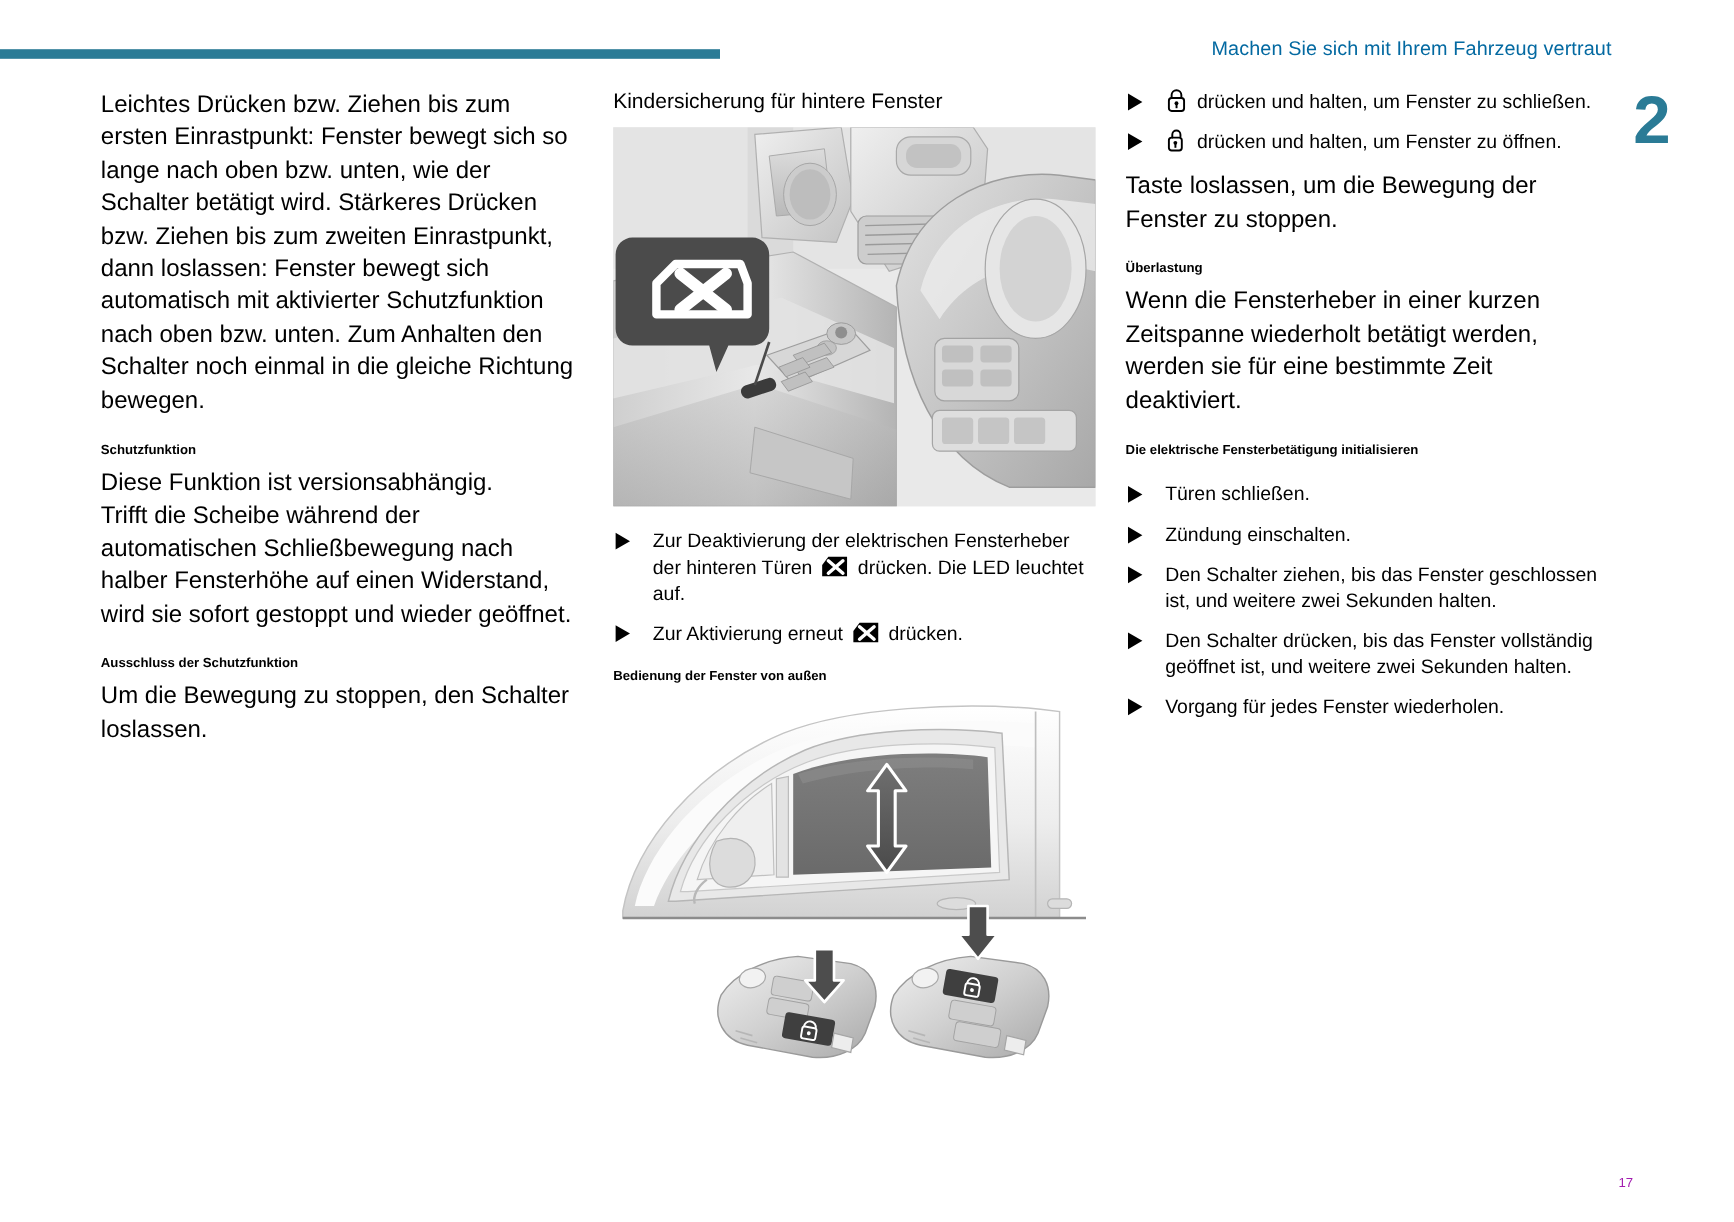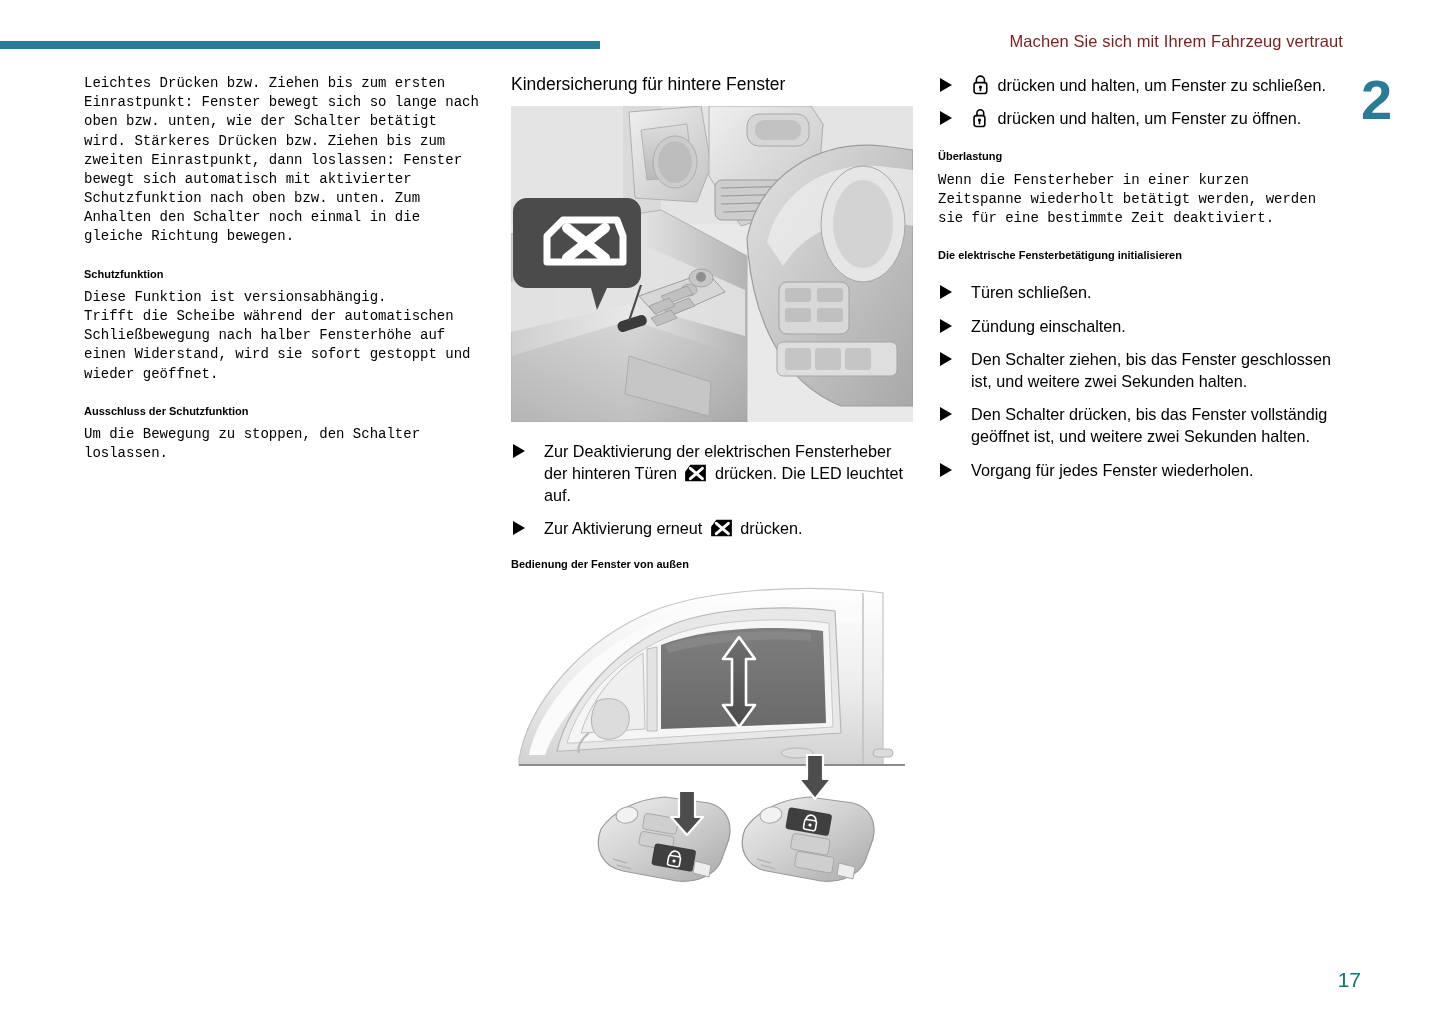--- a/index.html
+++ b/index.html
@@ -26,58 +26,57 @@
     top: 41px;
     width: 600px;
     height: 8px;
     background: #2a7b96;
   }
   .header-title {
     position: absolute;
     right: 102px;
     top: 32px;
     font-size: 16.5px;
-    color: #7f1d1d;
+    color: #0369a1;
     letter-spacing: .1px;
     white-space: nowrap;
   }
   .chapter-number {
     position: absolute;
     left: 1361px;
     top: 72px;
     font-size: 56px;
     font-weight: bold;
     color: #2a7b96;
     line-height: 1;
   }
   .page-number {
     position: absolute;
     right: 84px;
     bottom: 26px;
-    font-size: 21px;
-    color: #0f766e;
+    font-size: 11px;
+    color: #a21caf;
     font-weight: normal;
   }
 
   
   .col {
     position: absolute;
     top: 74px;
   }
   .col-1 { left: 84px;  width: 400px; }
   .col-2 { left: 511px; width: 402px; }
   .col-3 { left: 938px; width: 400px; }
 
   p, h3 { margin: 0; }
 
   .body-text {
-    font-size: 14px;
+    font-size: 20px;
     line-height: 1.37;
     margin-bottom: 0;
-    font-family: Liberation Mono, monospace;
   }
   .gap-sm { margin-top: 13px; }
 
   h3.sub {
     font-size: 11px;
     font-weight: bold;
     line-height: 1.3;
     margin-top: 20px;
     margin-bottom: 7px;
   }
@@ -439,20 +438,21 @@
             <path d="M5.2 8 L5.2 5.4 A3.6 3.6 0 0 1 12.4 5.4 L12.4 7" fill="none" stroke="#000000" stroke-width="1.7" stroke-linecap="round"></path>
             <rect x="2.2" y="8" width="11.4" height="11.4" rx="2.4" fill="none" stroke="#000000" stroke-width="1.7"></rect>
             <circle cx="7.9" cy="12.6" r="1.7" fill="#000000"></circle>
             <rect x="7.1" y="13.4" width="1.7" height="3.6" fill="#000000"></rect>
           </svg>
         </span>
         <span>drücken und halten, um Fenster zu öffnen.</span>
       </li>
     </ul>
 
+    <p class="body-text gap-sm">Taste loslassen, um die Bewegung der Fenster zu stoppen.</p>
 
     <h3 class="sub">Überlastung</h3>
     <p class="body-text">Wenn die Fensterheber in einer kurzen Zeitspanne wiederholt betätigt werden, werden sie für eine bestimmte Zeit deaktiviert.</p>
 
     <h3 class="sub">Die elektrische Fensterbetätigung initialisieren</h3>
 
     <ul class="bullets" style="margin-top:19px;">
       <li>
         <span class="tri"></span>
         <span>Türen schließen.</span>

